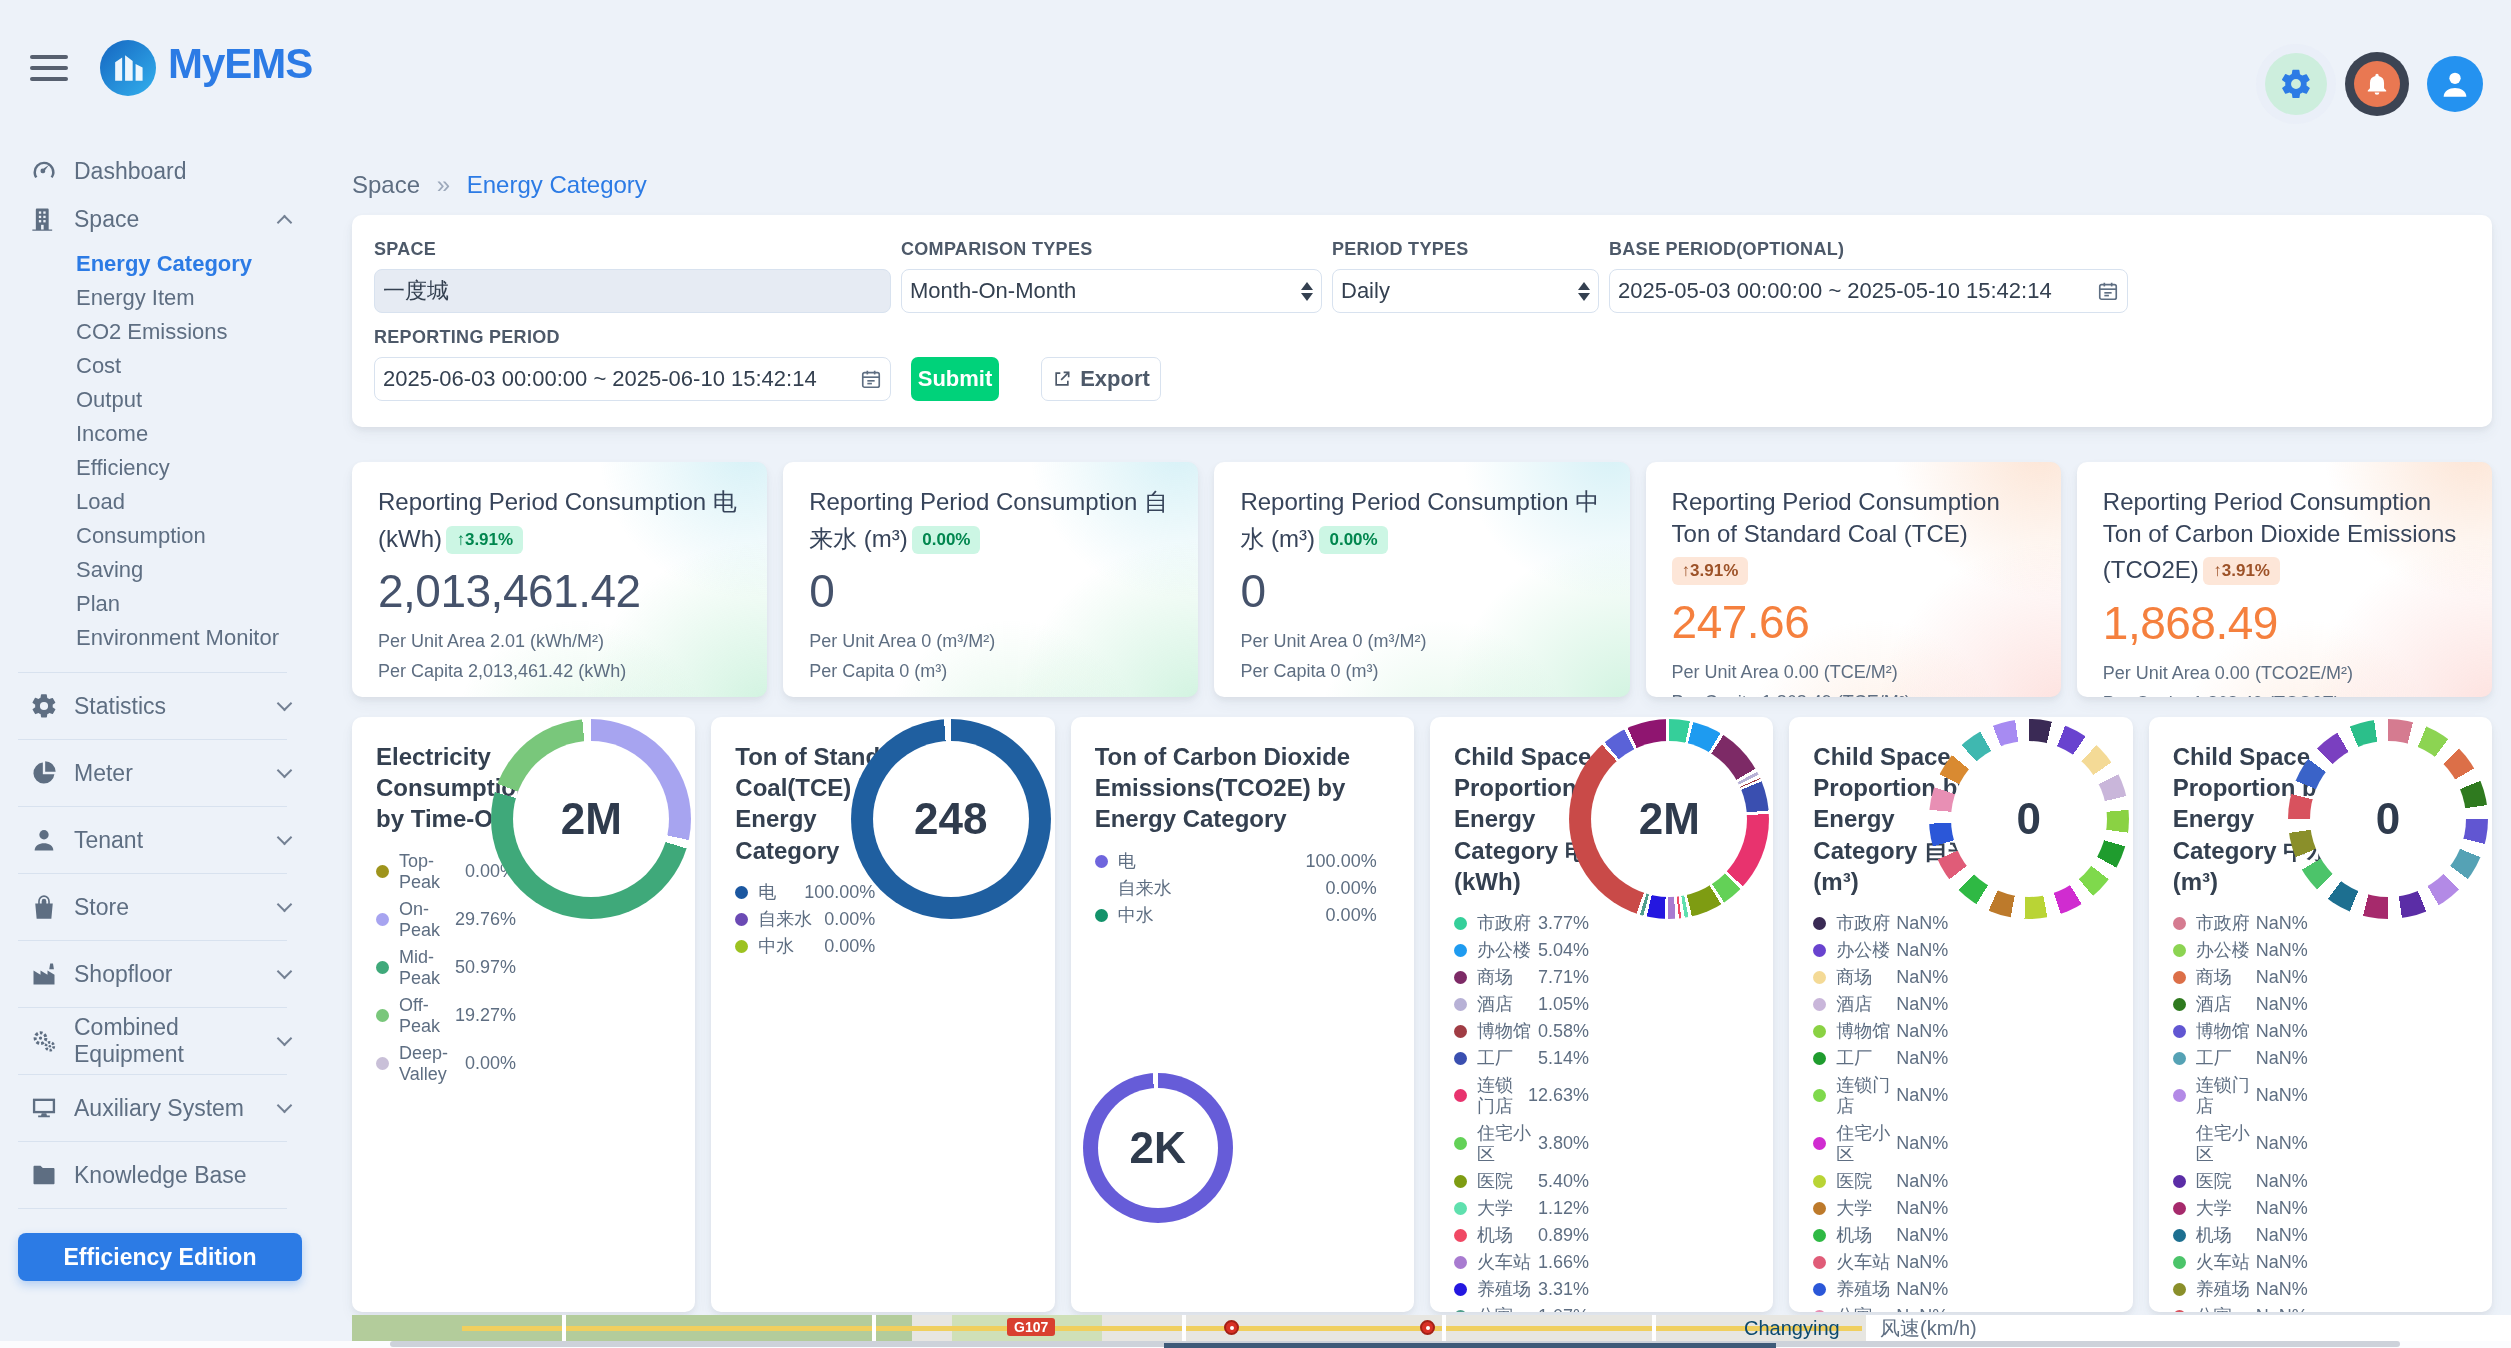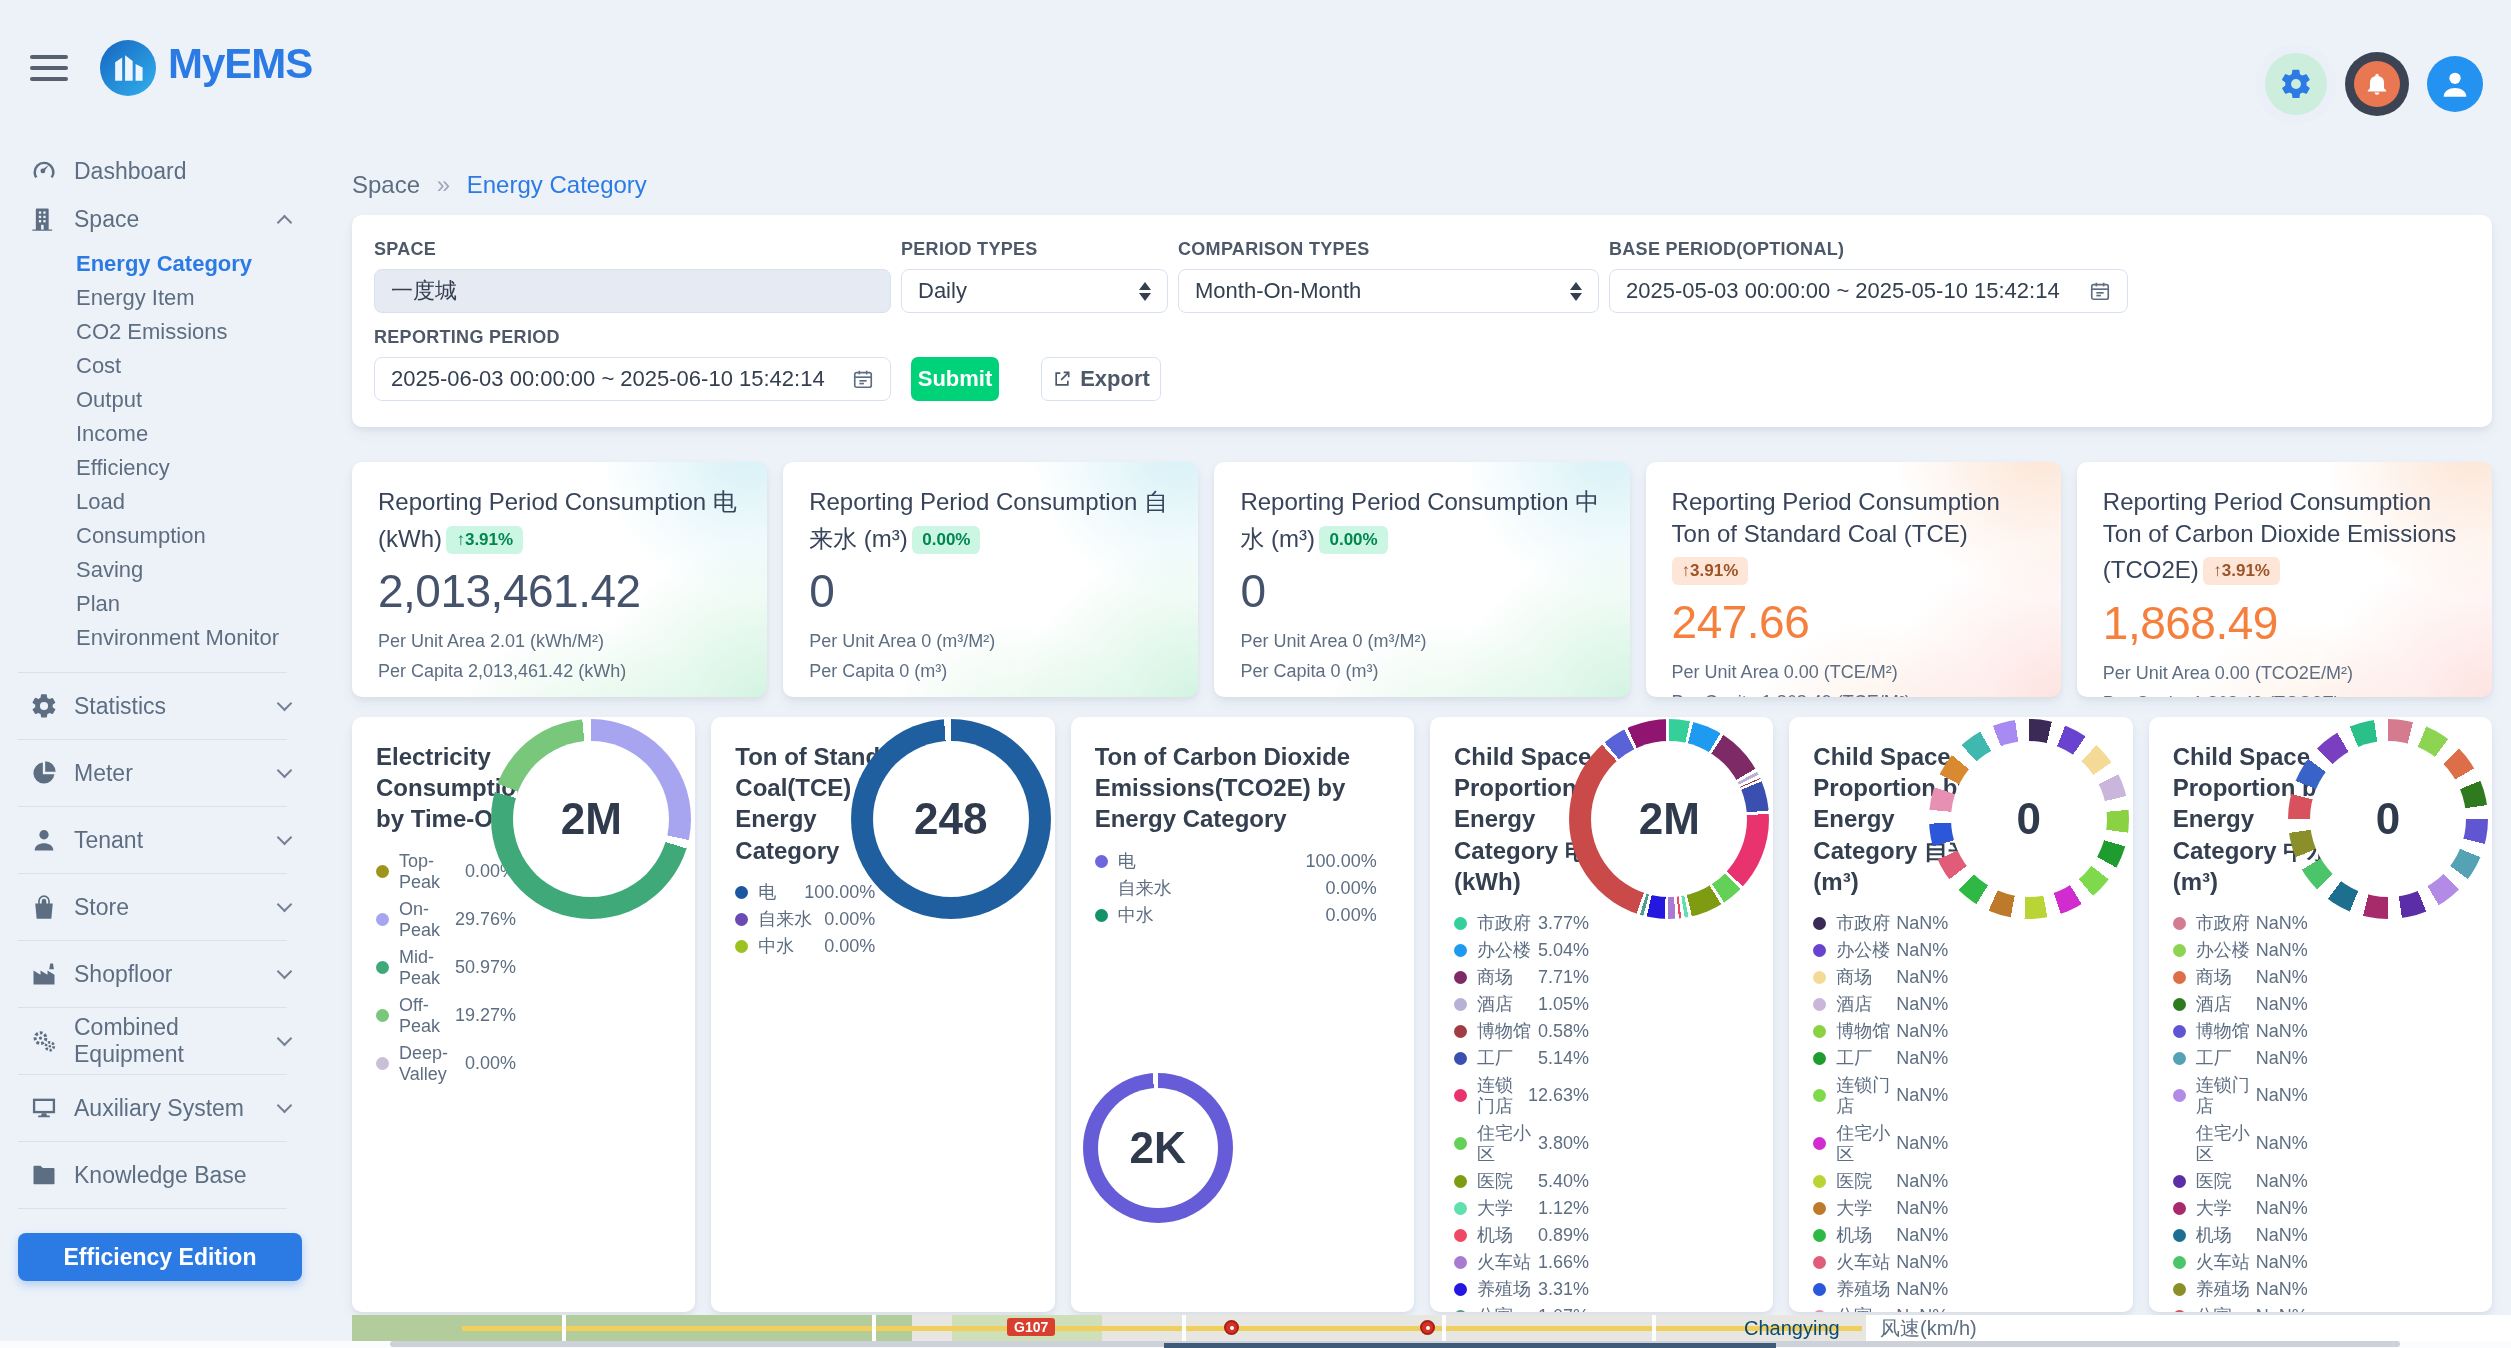--- a/index.html
+++ b/index.html
@@ -44,21 +44,21 @@
   .breadcrumb .parent { color:#5e6e82; }
   .breadcrumb .sep { color:#9da9bb; margin:0 10px; }
   .breadcrumb .current { color:#2c7be5; cursor:pointer; }
   .card { background:#fff; border-radius:10px; box-shadow:0 7px 14px rgba(59,69,94,.05), 0 3px 6px rgba(0,0,0,.05); }
   
   .filter-card { margin-top:16px; padding:24px 22px 26px 22px; }
   .frow { display:flex; gap:10px; }
   .frow + .frow { margin-top:14px; align-items:flex-end; }
   .field { display:flex; flex-direction:column; }
   .flabel { font-size:18px; font-weight:700; color:#4d5969; letter-spacing:.3px; margin-bottom:9px; }
-  .control { height:44px; border-radius:8px; font-size:22px; color:#344050; display:flex; align-items:center; padding:0 16px; cursor:pointer; }
+  .control { height:44px; border-radius:8px; font-size:22px; color:#344050; display:flex; align-items:center; padding:0 8px; cursor:pointer; }
   .textinput { background:#e6ebf3; border:1px solid #d8e2ef; }
   .selectbox, .dateinput { background:#fff; border:1px solid #d8e2ef; }
   .selectbox .val, .dateinput .val { flex:1; white-space:nowrap; }
   .updown { display:flex; flex-direction:column; gap:3px; margin-left:10px; }
   .updown i { width:0; height:0; border-left:6px solid transparent; border-right:6px solid transparent; }
   .updown i.u { border-bottom:8px solid #344050; }
   .updown i.d { border-top:8px solid #344050; }
   .cal-icon { margin-left:10px; flex:none; color:#5e6e82; }
   .w-space { width:517px; } .w-comp { width:421px; } .w-period { width:267px; } .w-base { width:519px; }
   .btn { height:44px; border-radius:7px; font-size:22px; font-weight:600; font-family:inherit; display:flex; align-items:center; justify-content:center; cursor:pointer; }
@@ -285,34 +285,34 @@
     </div>
 
     <section class="card filter-card">
       <div class="frow">
         <div class="field w-space">
           <span class="flabel">SPACE</span>
           <div class="control textinput">
             <span class="val">一度城</span>
           </div>
         </div>
+        <div class="field w-comp">
+          <span class="flabel">COMPARISON TYPES</span>
+          <div class="control selectbox">
+            <span class="val">Month-On-Month</span>
+            <span class="updown">
+                <i class="u"></i>
+                <i class="d"></i>
+              </span>
+          </div>
+        </div>
         <div class="field w-period">
           <span class="flabel">PERIOD TYPES</span>
           <div class="control selectbox">
             <span class="val">Daily</span>
-            <span class="updown">
-                <i class="u"></i>
-                <i class="d"></i>
-              </span>
-          </div>
-        </div>
-        <div class="field w-comp">
-          <span class="flabel">COMPARISON TYPES</span>
-          <div class="control selectbox">
-            <span class="val">Month-On-Month</span>
             <span class="updown">
                 <i class="u"></i>
                 <i class="d"></i>
               </span>
           </div>
         </div>
         <div class="field w-base">
           <span class="flabel">BASE PERIOD(OPTIONAL)</span>
           <div class="control dateinput">
             <span class="val">2025-05-03 00:00:00 ~ 2025-05-10 15:42:14</span>

